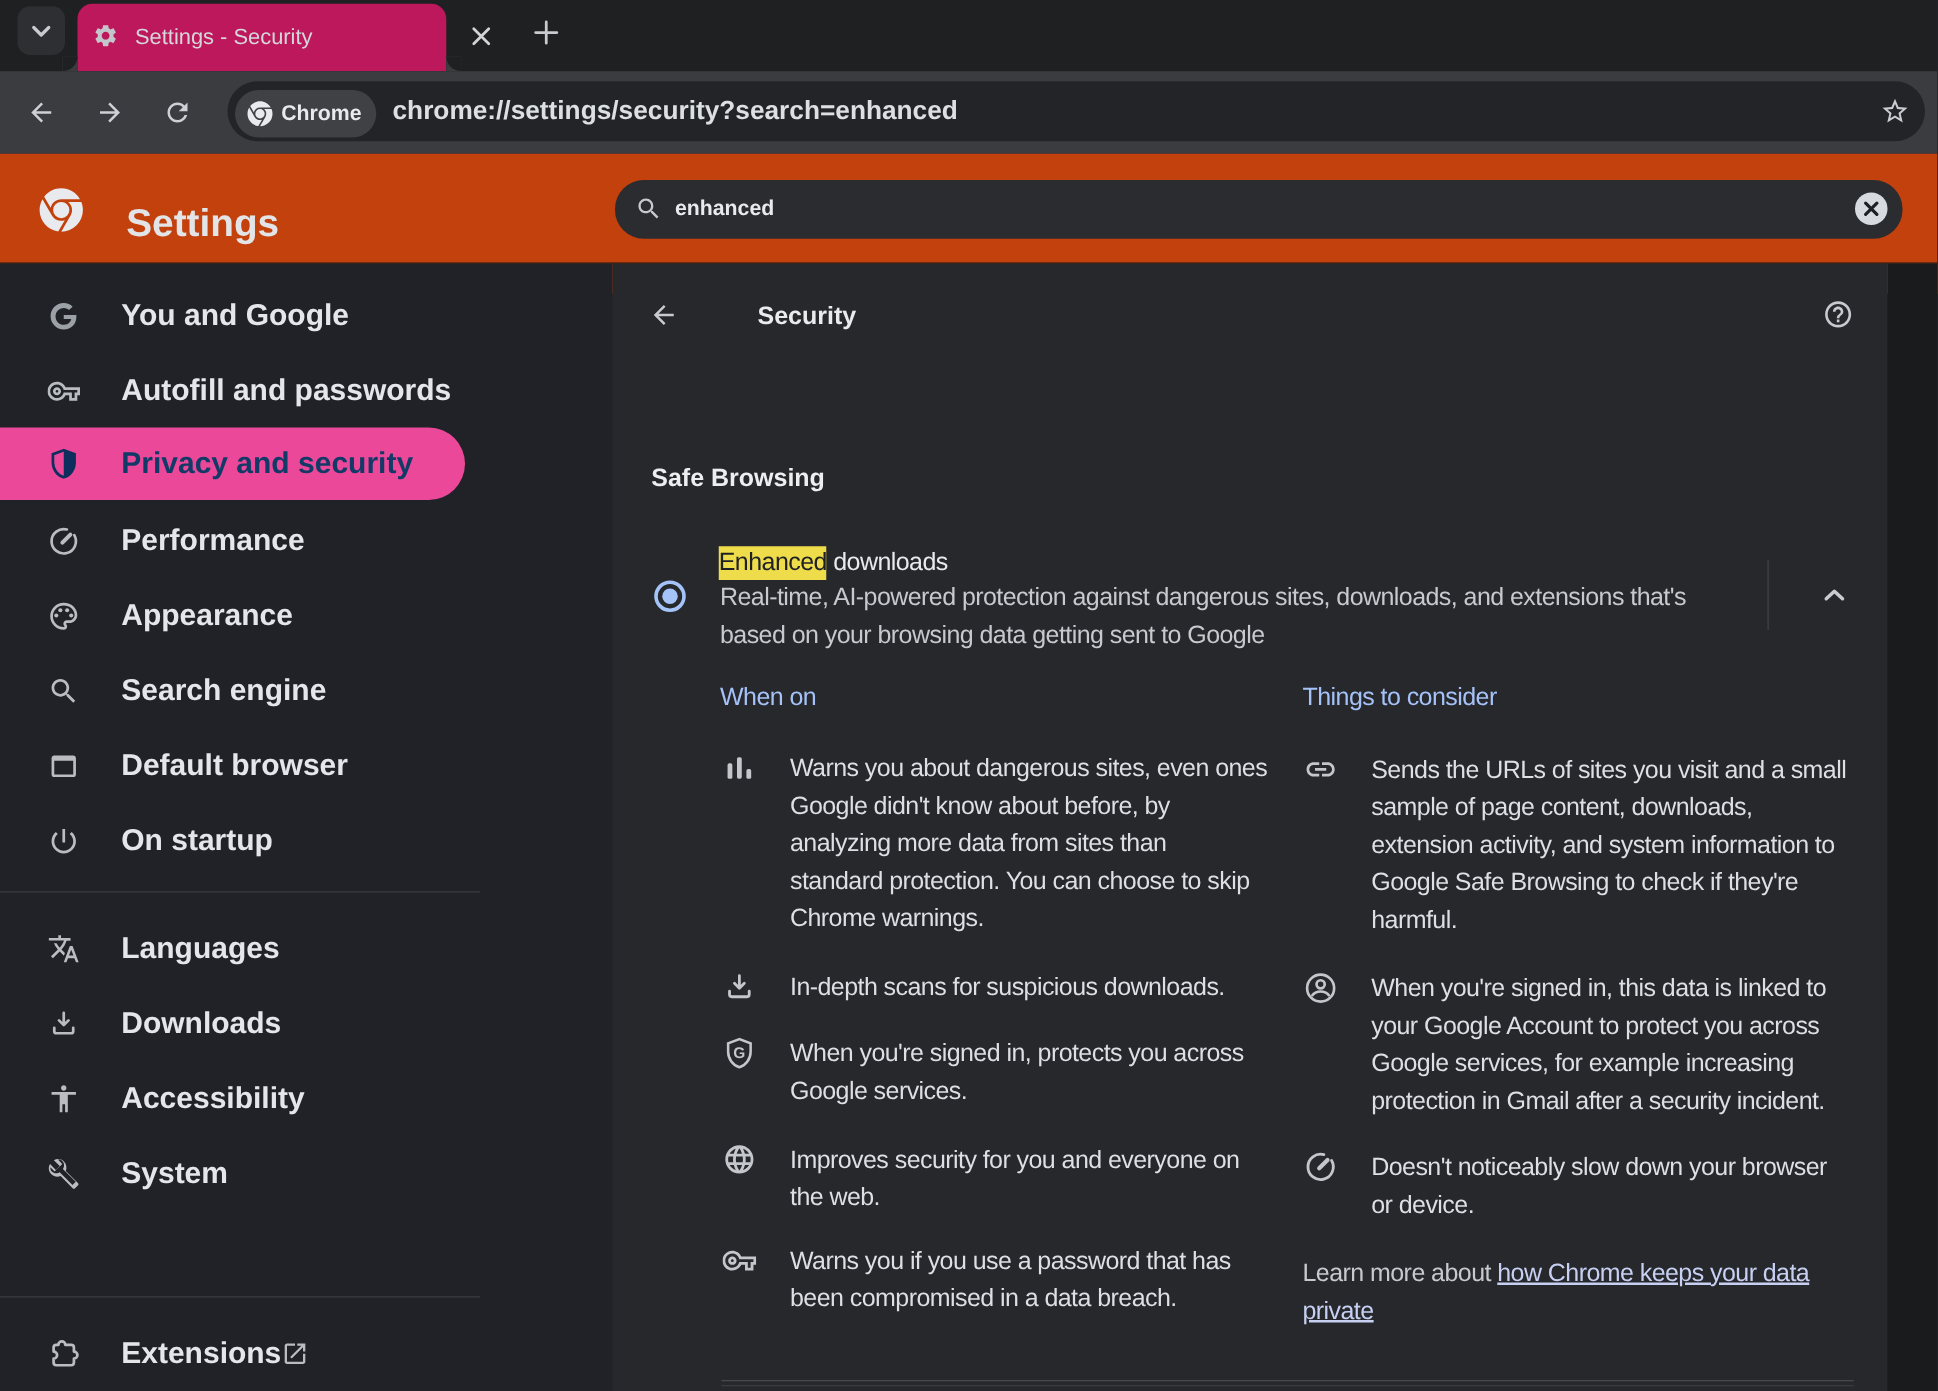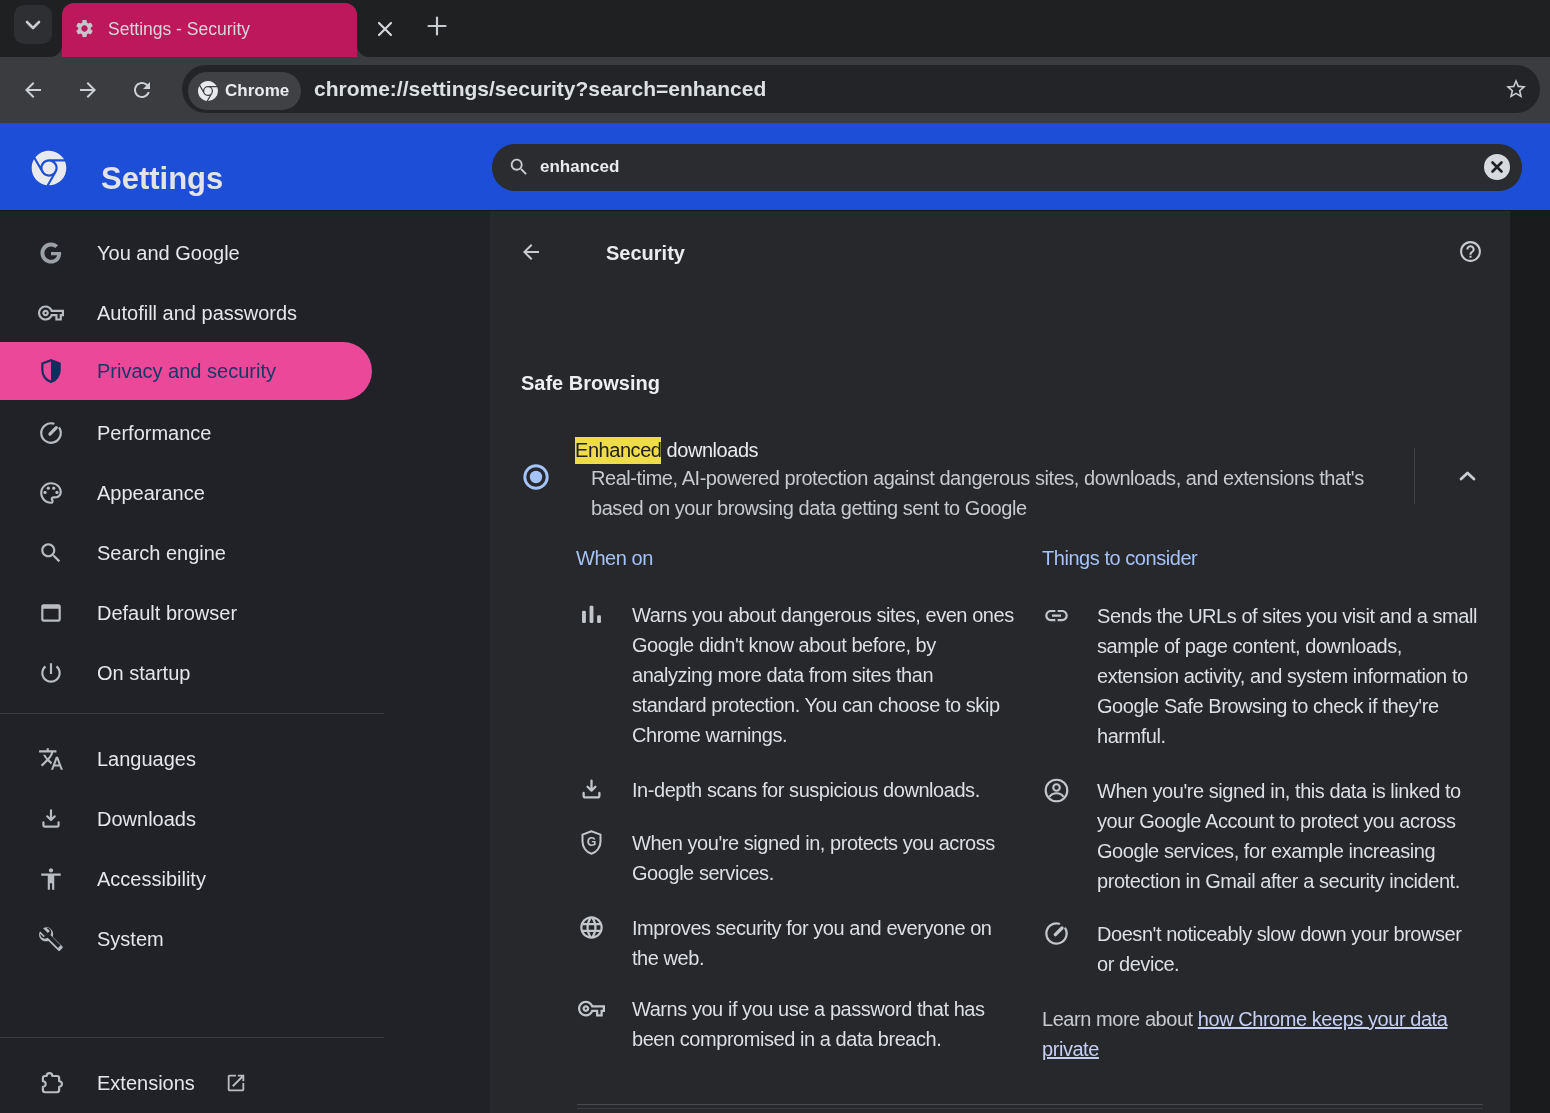--- a/index.html
+++ b/index.html
@@ -13,50 +13,50 @@
   #tabsearch { left:14px; top:5px; width:38px; height:39px; border-radius:10px; background:#2d2f32; }
   #tab { left:62px; top:3px; width:295px; height:54px; background:#be185d; border-radius:12px 12px 0 0; }
   #tabtitle { left:46px; top:16px; font-size:17.5px; color:#d5d7da; letter-spacing:0; }
   #toolbar { left:0; top:57px; width:1550px; height:66px; background:#3a3c40; }
   #omnibox { left:182px; top:65px; width:1358px; height:48px; border-radius:24px; background:#222427; }
   #chip { left:6px; top:7px; height:38px; border-radius:19px; background:#3f4145; display:flex; align-items:center; padding:0 12px 0 5px; }
   #chip span { color:#e8eaed; font-weight:bold; font-size:17px; margin-left:2px; }
   #url { left:132px; top:12px; font-size:21px; color:#dde0e3; letter-spacing:0;font-weight:bold; }
 
   
-  #shead { left:0; top:123px; width:1550px; height:112px; background:#1d4ed8; }
+  #shead { left:0; top:123px; width:1550px; height:112px; background:#c2410c; }
   #shead .title { left:101px; top:50%; transform:translateY(-50%); font-size:31px; font-weight:700; color:#e2e4e7; letter-spacing:0; }
   #searchbox { left:492px; top:21px; width:1030px; height:47px; border-radius:23px; background:#2a2c30; }
   #searchbox .q { left:48px; top:13px; font-size:17px; font-weight:bold; color:#e8eaed; }
   #clearbtn { left:992px; top:10px; width:26px; height:26px; border-radius:50%; background:#d7dade; }
   #hdiv { left:0; top:210px; width:1550px; height:1px; background:#17181a; }
 
   
   #sidebar { left:0; top:211px; width:490px; height:902px; background:#202227; }
   .mitem { position:absolute; left:0; width:490px; height:60px; }
   .mitem .mi { position:absolute; left:38px; top:50%; transform:translateY(-50%); width:26px; height:26px; }
-  .mitem .ml { position:absolute; left:97px; top:50%; transform:translateY(-50%); font-size:20px; font-weight:400; color:#e4e6e9; letter-spacing:0; }
+  .mitem .ml { position:absolute; left:97px; top:50%; transform:translateY(-50%); font-size:24px; font-weight:700; color:#e4e6e9; letter-spacing:0; }
   #pill { left:0px; top:131px; width:372px; height:58px; background:#ec4899; border-radius:0 29px 29px 0; }
   #pill .ml { color:#123a66; }
   .sdiv { position:absolute; left:0; width:384px; height:1px; background:#393c40; }
 
   
   #card { left:490px; top:211px; width:1020px; height:902px; background:#27282c; }
   #gutter { left:1510px; top:211px; width:40px; height:902px; background:#1a1b1d; }
 
   .t20 { font-size:20px; color:#dcdfe3; letter-spacing:-0.45px; }
   .sec { color:#c6c9cd; }
   .bluehead { font-size:20px; color:#a5c2f8; letter-spacing:-0.45px; }
 
   #rowSecurity { left:80px; top:31px; font-size:20px; font-weight:600; color:#e9ebed; letter-spacing:0;margin-left:36px; }
   #safebrowsing { left:31px; top:161px; font-size:20px; font-weight:700; color:#eceef0; letter-spacing:0;text-align:center; }
 
   #enh { left:85px; top:224px; line-height:30px; }
   #enh .hl { background:#eedc4b; color:#202124; padding:2px 0 3px; }
-  #enhdesc { left:86px; top:252px; line-height:30px;margin-left:15px; }
+  #enhdesc { left:86px; top:252px; line-height:30px; }
   #vsep { left:924px; top:237px; width:1px; height:56px; background:#3f4246; }
 
   .whenon { left:86px; top:336px; }
   .things { left:552px; top:336px; }
 
   .itemrow { position:absolute; }
   .itemrow .ic { position:absolute; left:0; top:1px; width:27px; height:27px; }
   .itemrow .tx { position:absolute; left:54px; top:0; line-height:30px; white-space:nowrap; }
 
   a.lnk { color:#c7d0f2; text-decoration:underline; }

